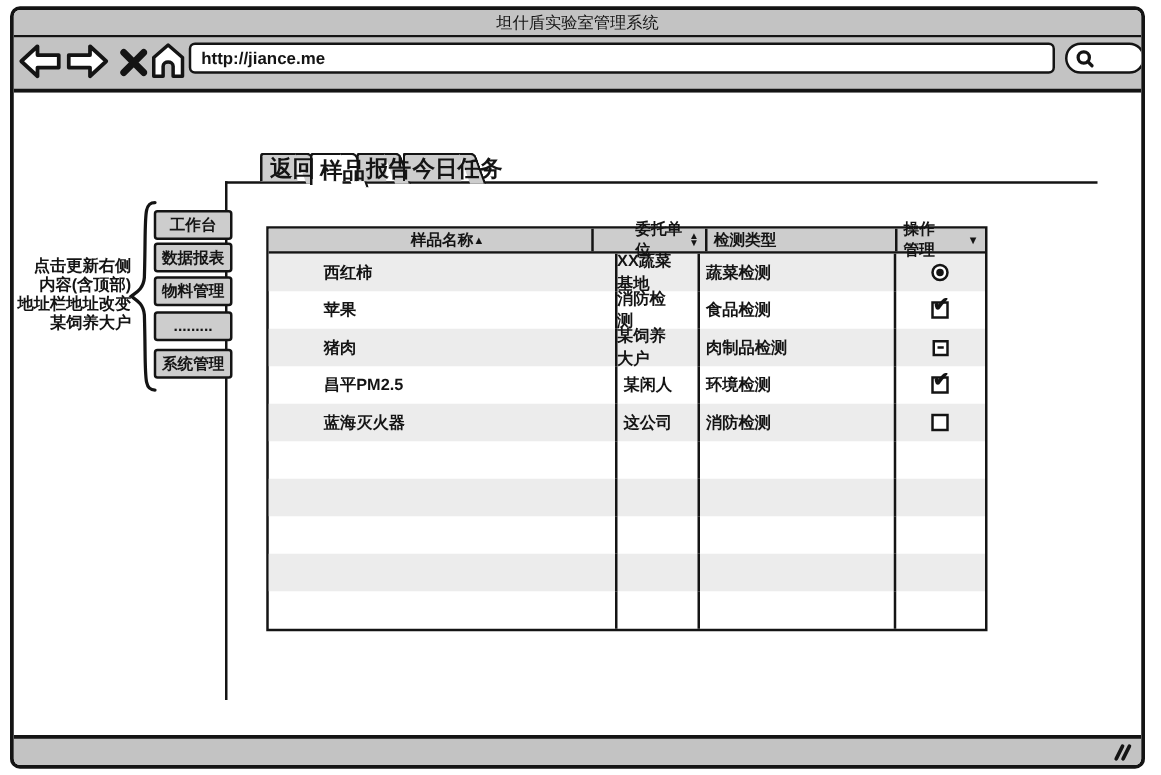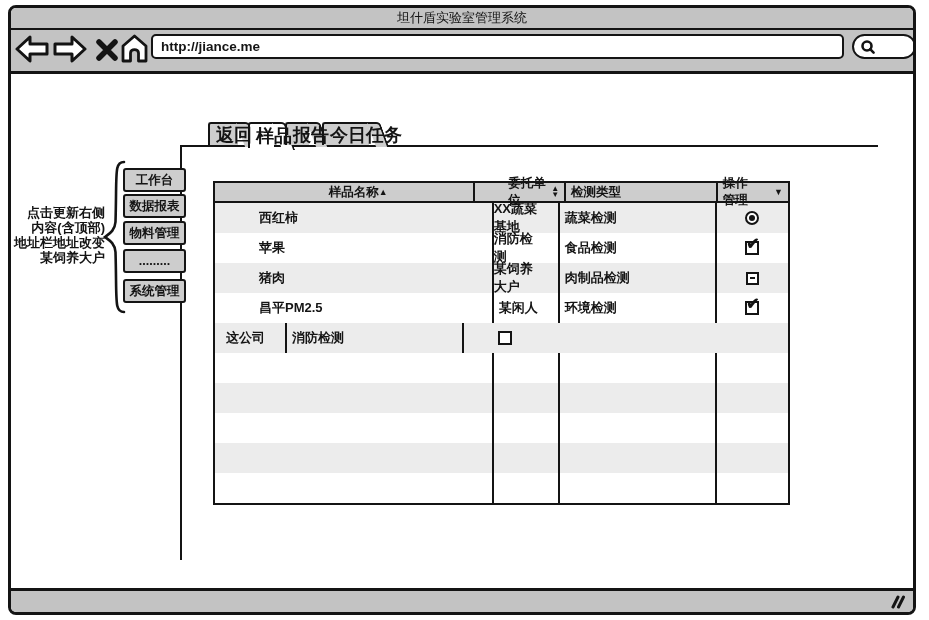--- a/index.html
+++ b/index.html
@@ -221,20 +221,21 @@
           </div>
           <div class="row">
             <div class="cell c1">昌平PM2.5</div>
             <div class="cell c2">某闲人</div>
             <div class="cell c3">环境检测</div>
             <div class="cell c4">
               <span class="ctrl-cb checked"></span>
             </div>
           </div>
           <div class="row">
+            <div class="cell c1">蓝海灭火器</div>
             <div class="cell c2">这公司</div>
             <div class="cell c3">消防检测</div>
             <div class="cell c4">
               <span class="ctrl-cb"></span>
             </div>
           </div>
           <div class="row">
             <div class="cell c1"></div>
             <div class="cell c2"></div>
             <div class="cell c3"></div>

